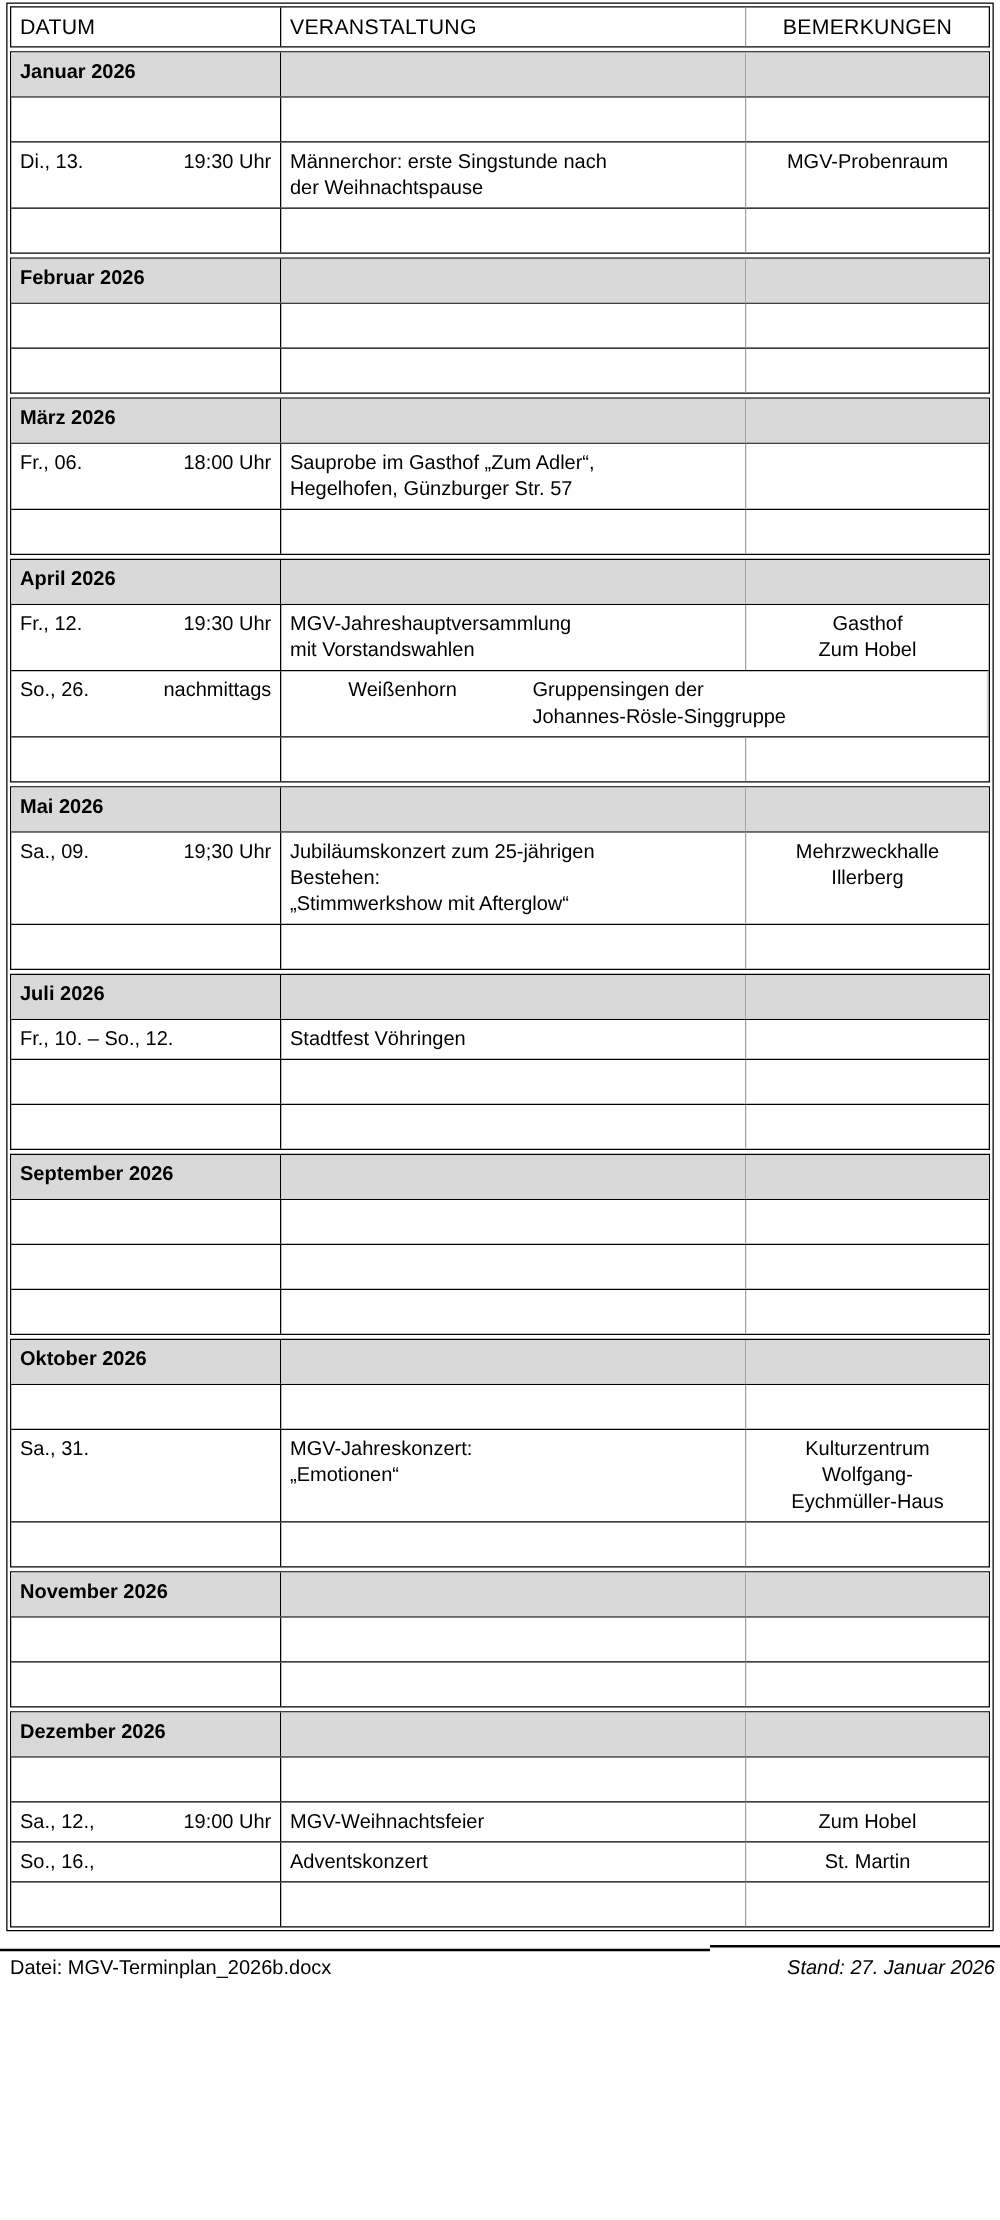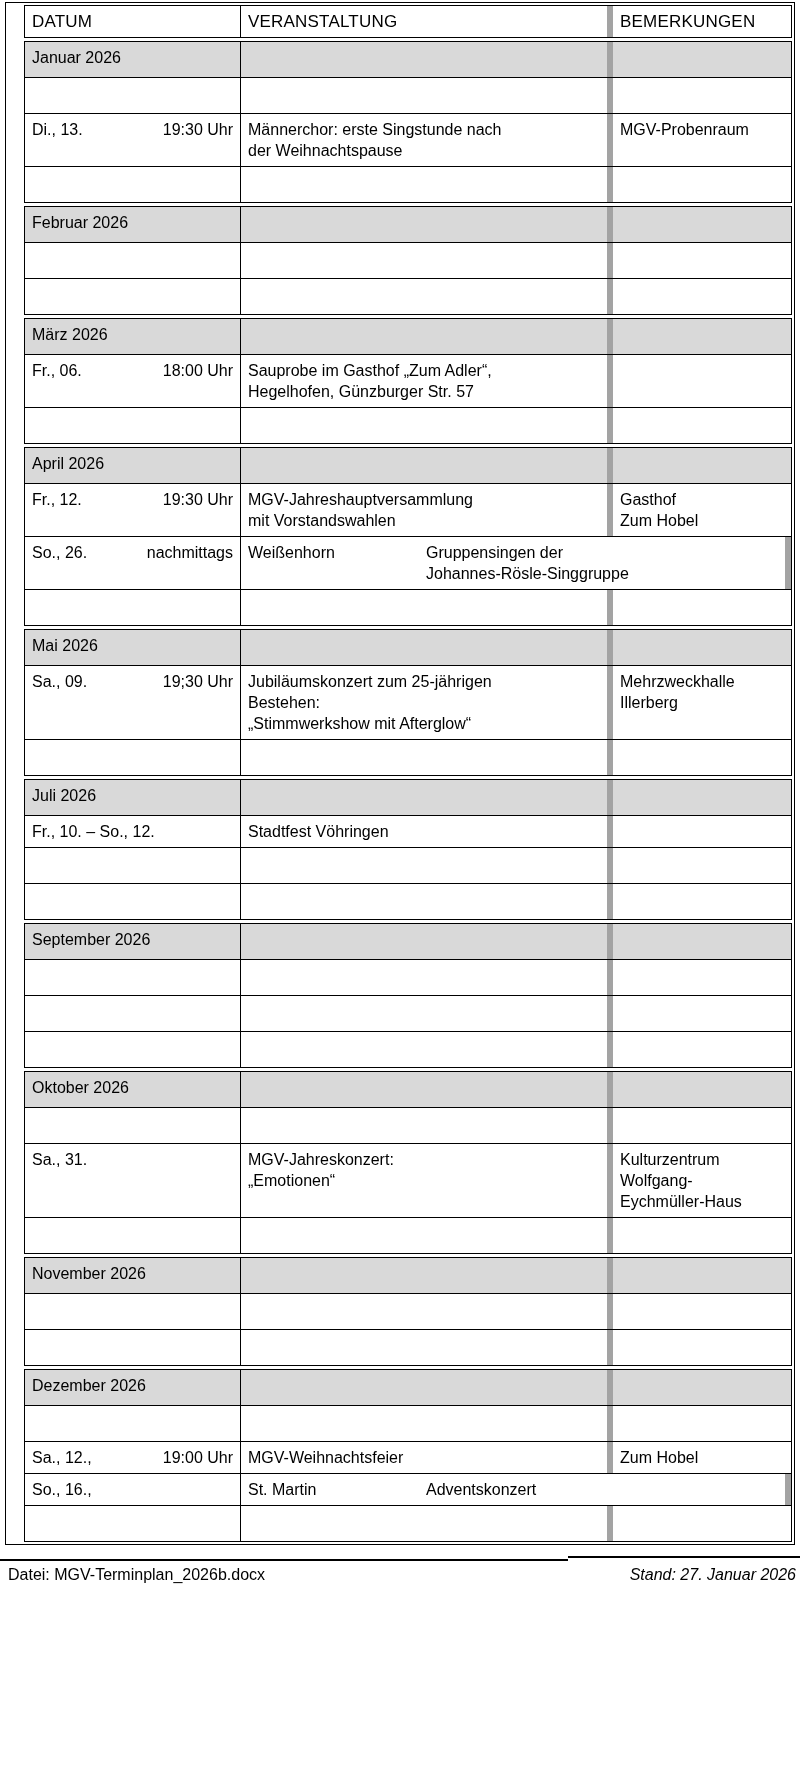--- a/index.html
+++ b/index.html
@@ -22,47 +22,46 @@
     margin: 2px 2px 0 5px;
     width: 790px;
     box-sizing: border-box;
     border: 1px solid #000;
     padding: 2px;
   }
   .block {
     border: 1px solid #000;
     margin-bottom: 3px;
     background: #fff;
-    margin-left: 16px;
   }
   .block:last-child { margin-bottom: 0; }
   .row {
     display: flex;
     border-top: 1px solid #000;
     align-items: stretch;
   }
   .row:first-child { border-top: none; }
   .cell {
     box-sizing: border-box;
     padding: 5px 7px;
     font-size: 16px;
     line-height: 21px;
   }
   .c1 { width: 216px; border-right: 1px solid #000; }
-  .c2 { width: 372px; border-right: 6px solid #a3a3a3; }
-  .c3 { flex: 1; }
+  .c2 { width: 372px; border-right: 1px solid #a3a3a3; }
+  .c3 { flex: 1; text-align: center; }
   .header-block .cell {
     font-size: 17px;
     letter-spacing: 0.2px;
   }
   .row.month .cell {
     background: var(--month-bg, #d9d9d9);
     height: 35px;
   }
-  .row.month .month-label { font-weight: normal; }
+  .row.month .month-label { font-weight: bold; }
   .row.empty .cell { height: 35px; }
   .date-wrap {
     display: flex;
     justify-content: space-between;
     align-items: flex-end;
   }
   .date-wrap .time { text-align: right; white-space: nowrap; }
   .line { line-height: 21px; }
   
   #footer {
@@ -391,25 +390,25 @@
           <div class="cell c3">
             <div class="line">Zum Hobel</div>
           </div>
         </div>
         <div class="row event">
           <div class="cell c1">
             <div class="date-wrap">
               <div class="date">So., 16.,</div>
             </div>
           </div>
+          <div class="cell c2">
+            <div class="line">Adventskonzert</div>
+          </div>
           <div class="cell c3">
             <div class="line">St. Martin</div>
-          </div>
-          <div class="cell c2">
-            <div class="line">Adventskonzert</div>
           </div>
         </div>
         <div class="row empty">
           <div class="cell c1"></div>
           <div class="cell c2"></div>
           <div class="cell c3"></div>
         </div>
       </div>
     </div>
 

